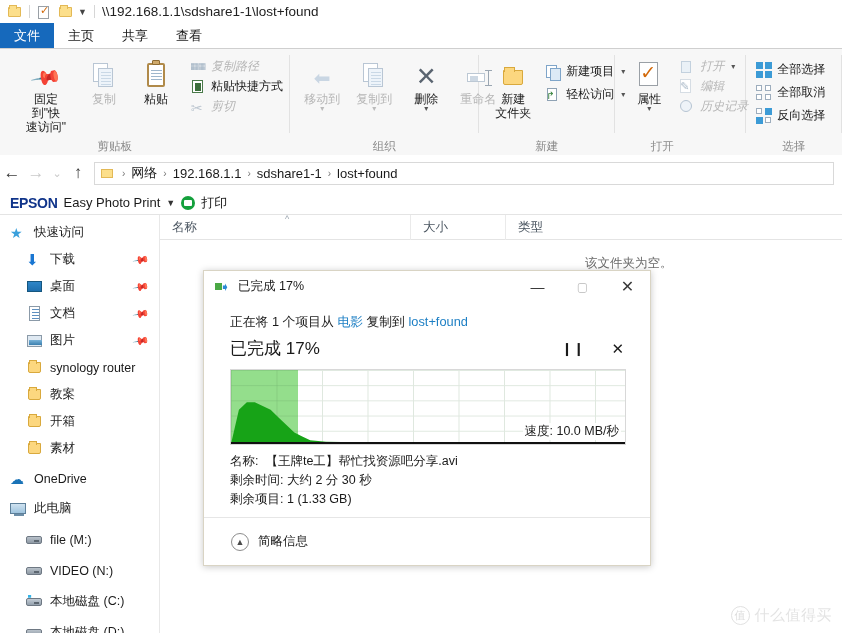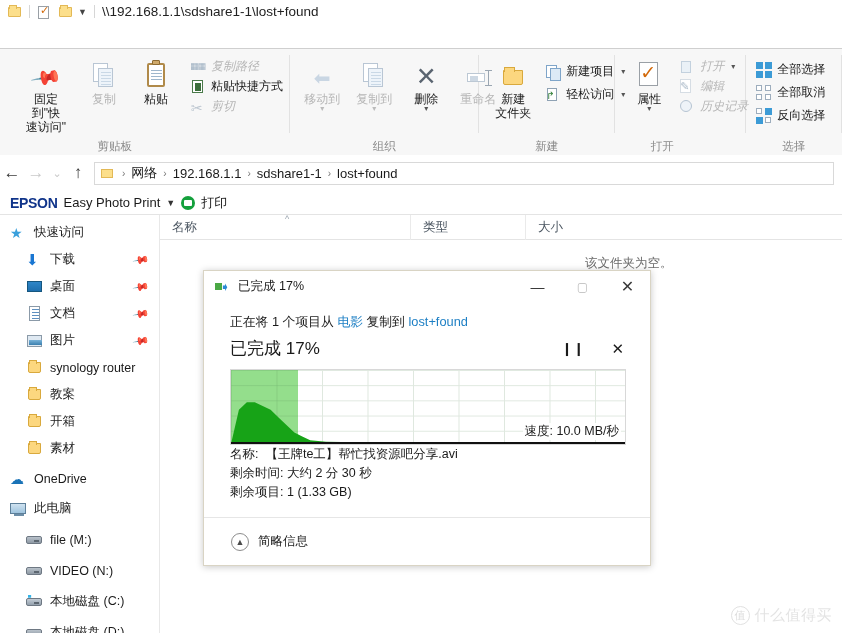--- a/index.html
+++ b/index.html
@@ -381,21 +381,21 @@
   }
   .graph-curve { position:absolute; left:0; bottom:0; width:396px; height:76px; }
   .graph-base {
     position:absolute; left:0; bottom:0; width:100%; height:2px; background:#111;
   }
   .graph-speed {
     position:absolute; right:4px; bottom:4px; font-size:12.5px; color:#1a1a1a;
     background:rgba(255,255,255,0.92); padding:0 2px;
   }
 
-  .dlg-details { }
+  .dlg-details { margin-top:7px; }
   .dlg-details div { font-size:12.5px; color:#1a1a1a; line-height:19px; }
   .dlg-footer {
     position:absolute; left:0; bottom:0; width:100%; height:48px;
     border-top:1px solid #e6e6e6; display:flex; align-items:center; padding-left:27px; gap:9px;
   }
   .chev-circle {
     width:18px; height:18px; border-radius:50%; border:1px solid #8d8d8d;
     display:flex; align-items:center; justify-content:center;
     font-size:9px; color:#4a4a4a; cursor:default;
   }
@@ -427,20 +427,26 @@
         <span class="prop-glyph"></span>
       </div>
     <div class="tb-ico">
         <span class="folder-glyph"></span>
       </div>
     <span class="tb-caret">▼</span>
     <div class="tb-sep"></div>
     <span class="tb-path">\\192.168.1.1\sdshare1-1\lost+found</span>
   </div>
 
+  <div class="tabstrip">
+    <div class="tab file">文件</div>
+    <div class="tab">主页</div>
+    <div class="tab">共享</div>
+    <div class="tab">查看</div>
+  </div>
   <div class="tabstrip-underline"></div>
 
   <div class="ribbon">
 
     <div class="rgroup" style="width:290px;">
       <div class="rgroup-inner">
         <div class="bigbtn" style="width:64px;margin-left:14px;">
           <span class="ic">
               <span class="ic-pin">📌</span>
             </span>
@@ -763,25 +769,25 @@
       <span class="nlbl">本地磁盘 (D:)</span>
     </div>
   </div>
   <div class="pane-split"></div>
 
   <div class="listhdr">
     <div class="col" style="width:250px;">
       <span class="sortcaret">^</span>
       <span>名称</span>
     </div>
+    <div class="col" style="width:95px;">
+      <span>大小</span>
+    </div>
     <div class="col" style="width:115px;">
       <span>类型</span>
-    </div>
-    <div class="col" style="width:95px;">
-      <span>大小</span>
     </div>
   </div>
   <div class="listbody"></div>
   <div class="empty-msg">该文件夹为空。</div>
 
   <div class="dialog">
     <div class="dlg-title">
       <span class="dlg-title-ic">
         <span class="sq"></span>
           <span class="ar">➧</span>

